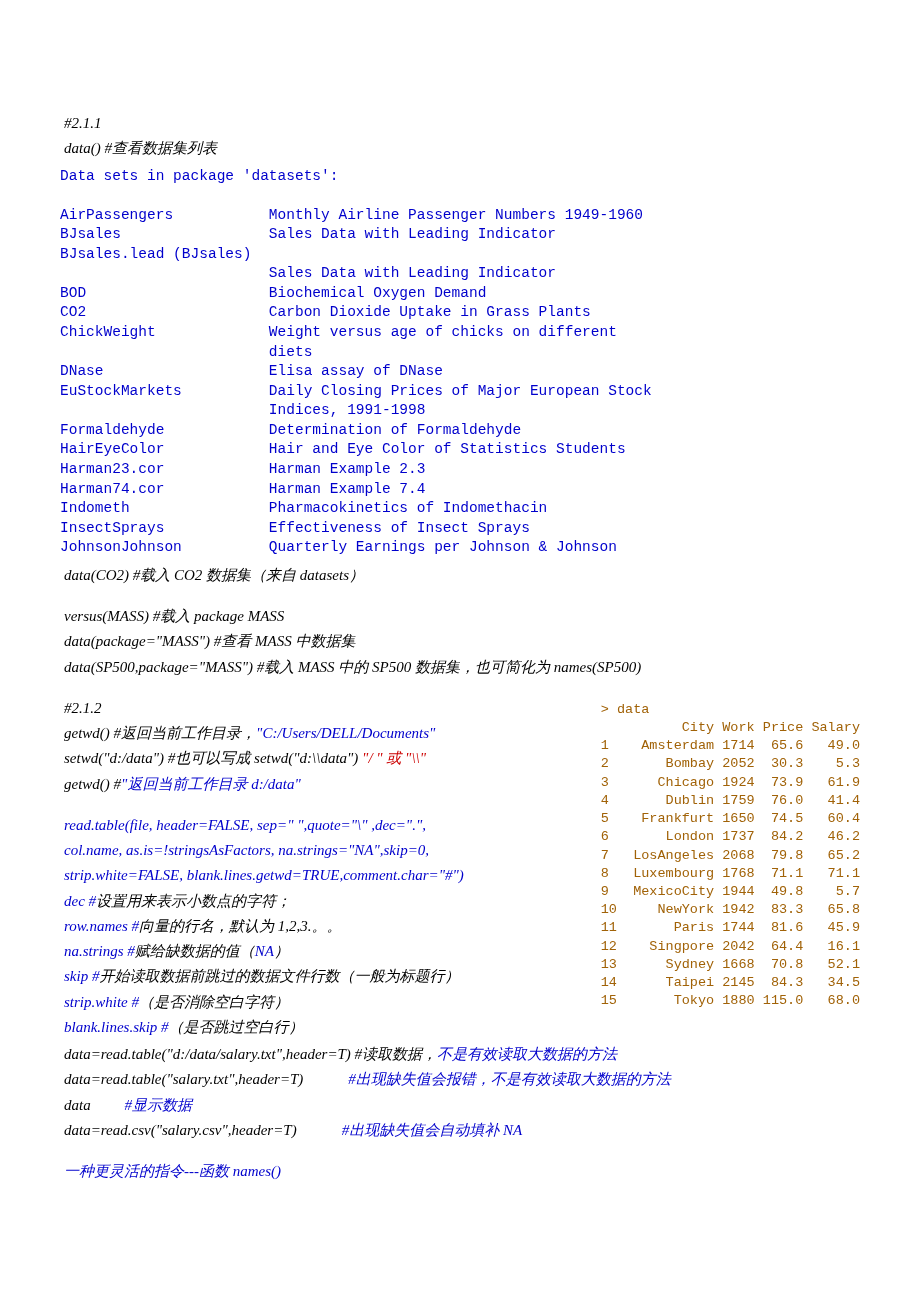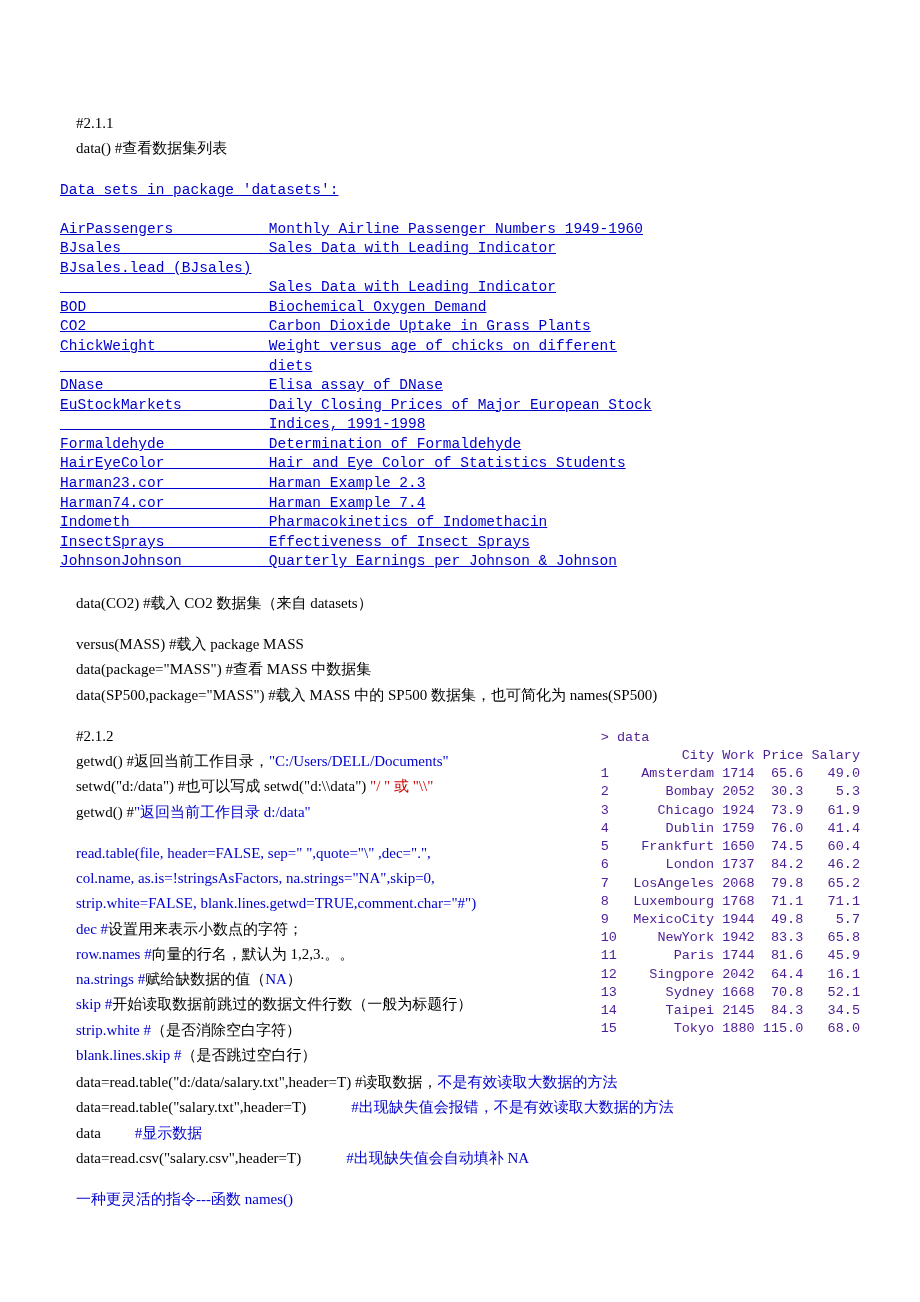--- a/index.html
+++ b/index.html
@@ -11,31 +11,30 @@
     color: #000;
     background: #fff;
     width: 800px;
   }
   .mono {
     font-family: "Courier New", monospace;
     color: #0000cc;
     white-space: pre;
     font-size: 14.5px;
     line-height: 1.35;
-    margin: 20px 0;
-    text-decoration: underline;
+    margin: 6px 0;
   }
   .blue { color: #0000cc; }
   .red { color: #cc0000; }
-  p { margin: 2px 16px; }
+  p { margin: 2px 4px; font-style: italic; }
   .spacer { height: 14px; }
   .float-table {
     float: right;
     font-family: "Courier New", monospace;
-    color: #4c1d95;
+    color: #a16207;
     white-space: pre;
     font-size: 13.5px;
     line-height: 1.35;
     margin-left: 10px;
     margin-top: 6px;
   }
   .clear { clear: both; }
 </style>
 </head>
 <body>

